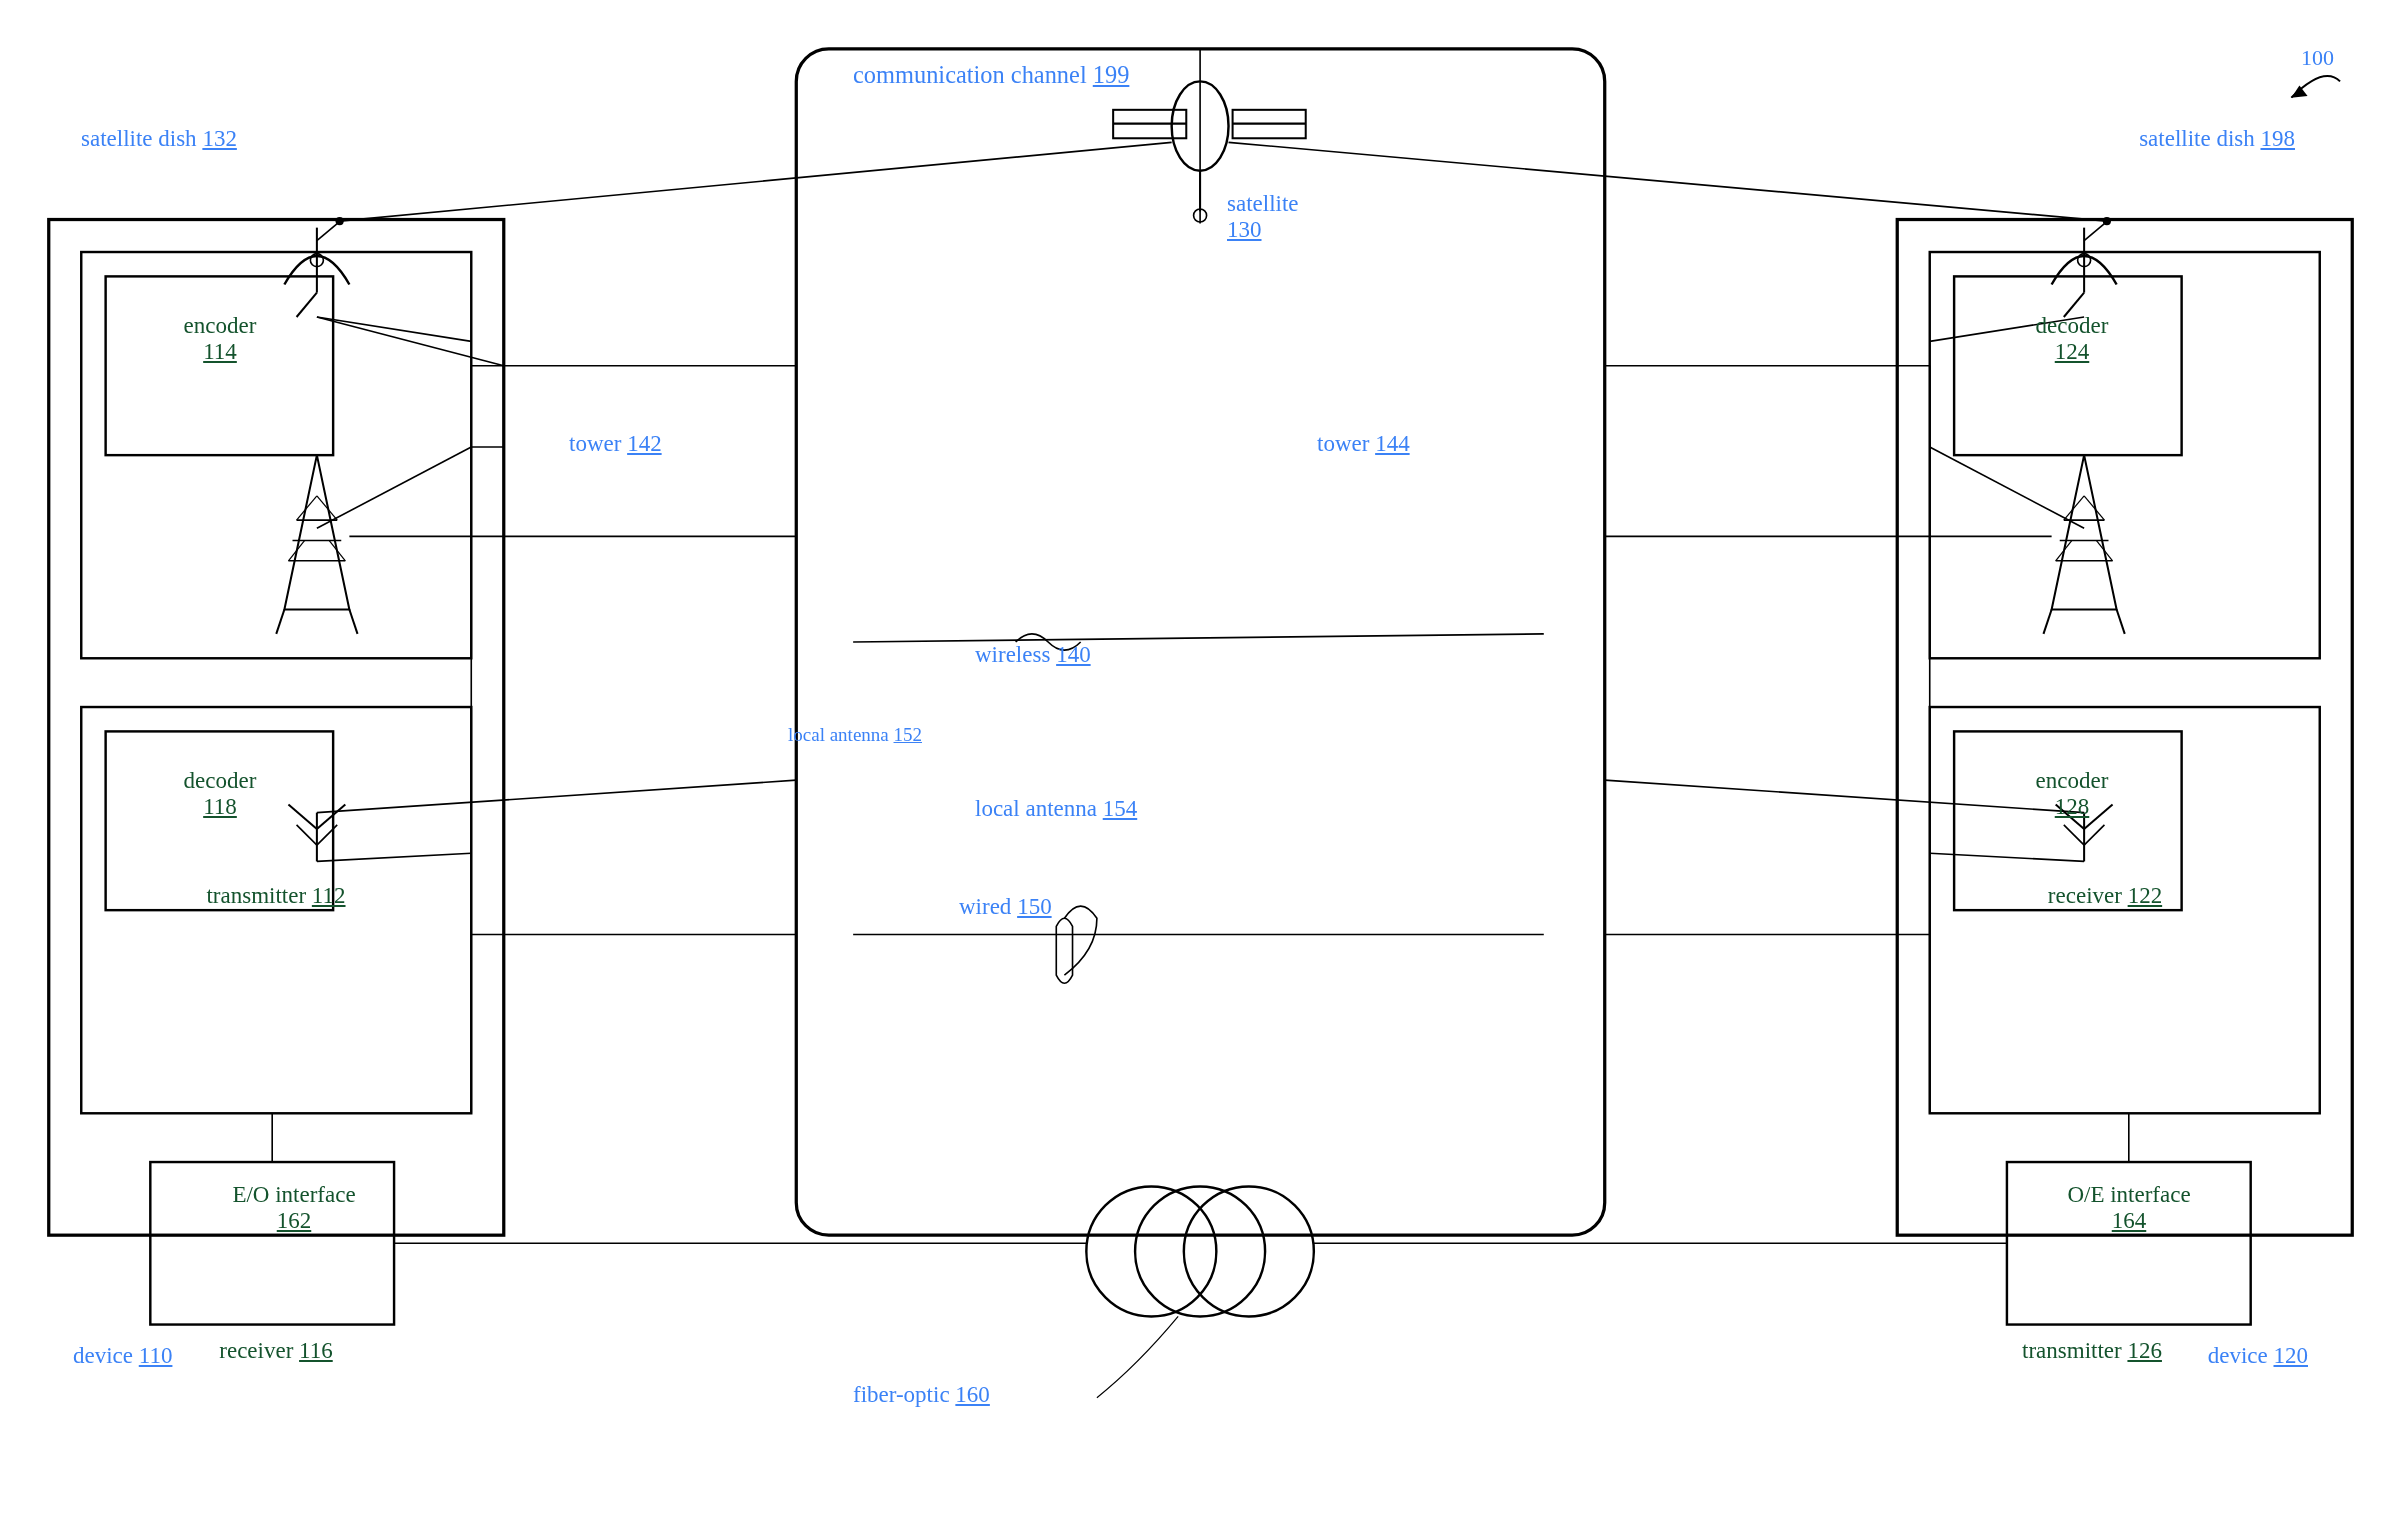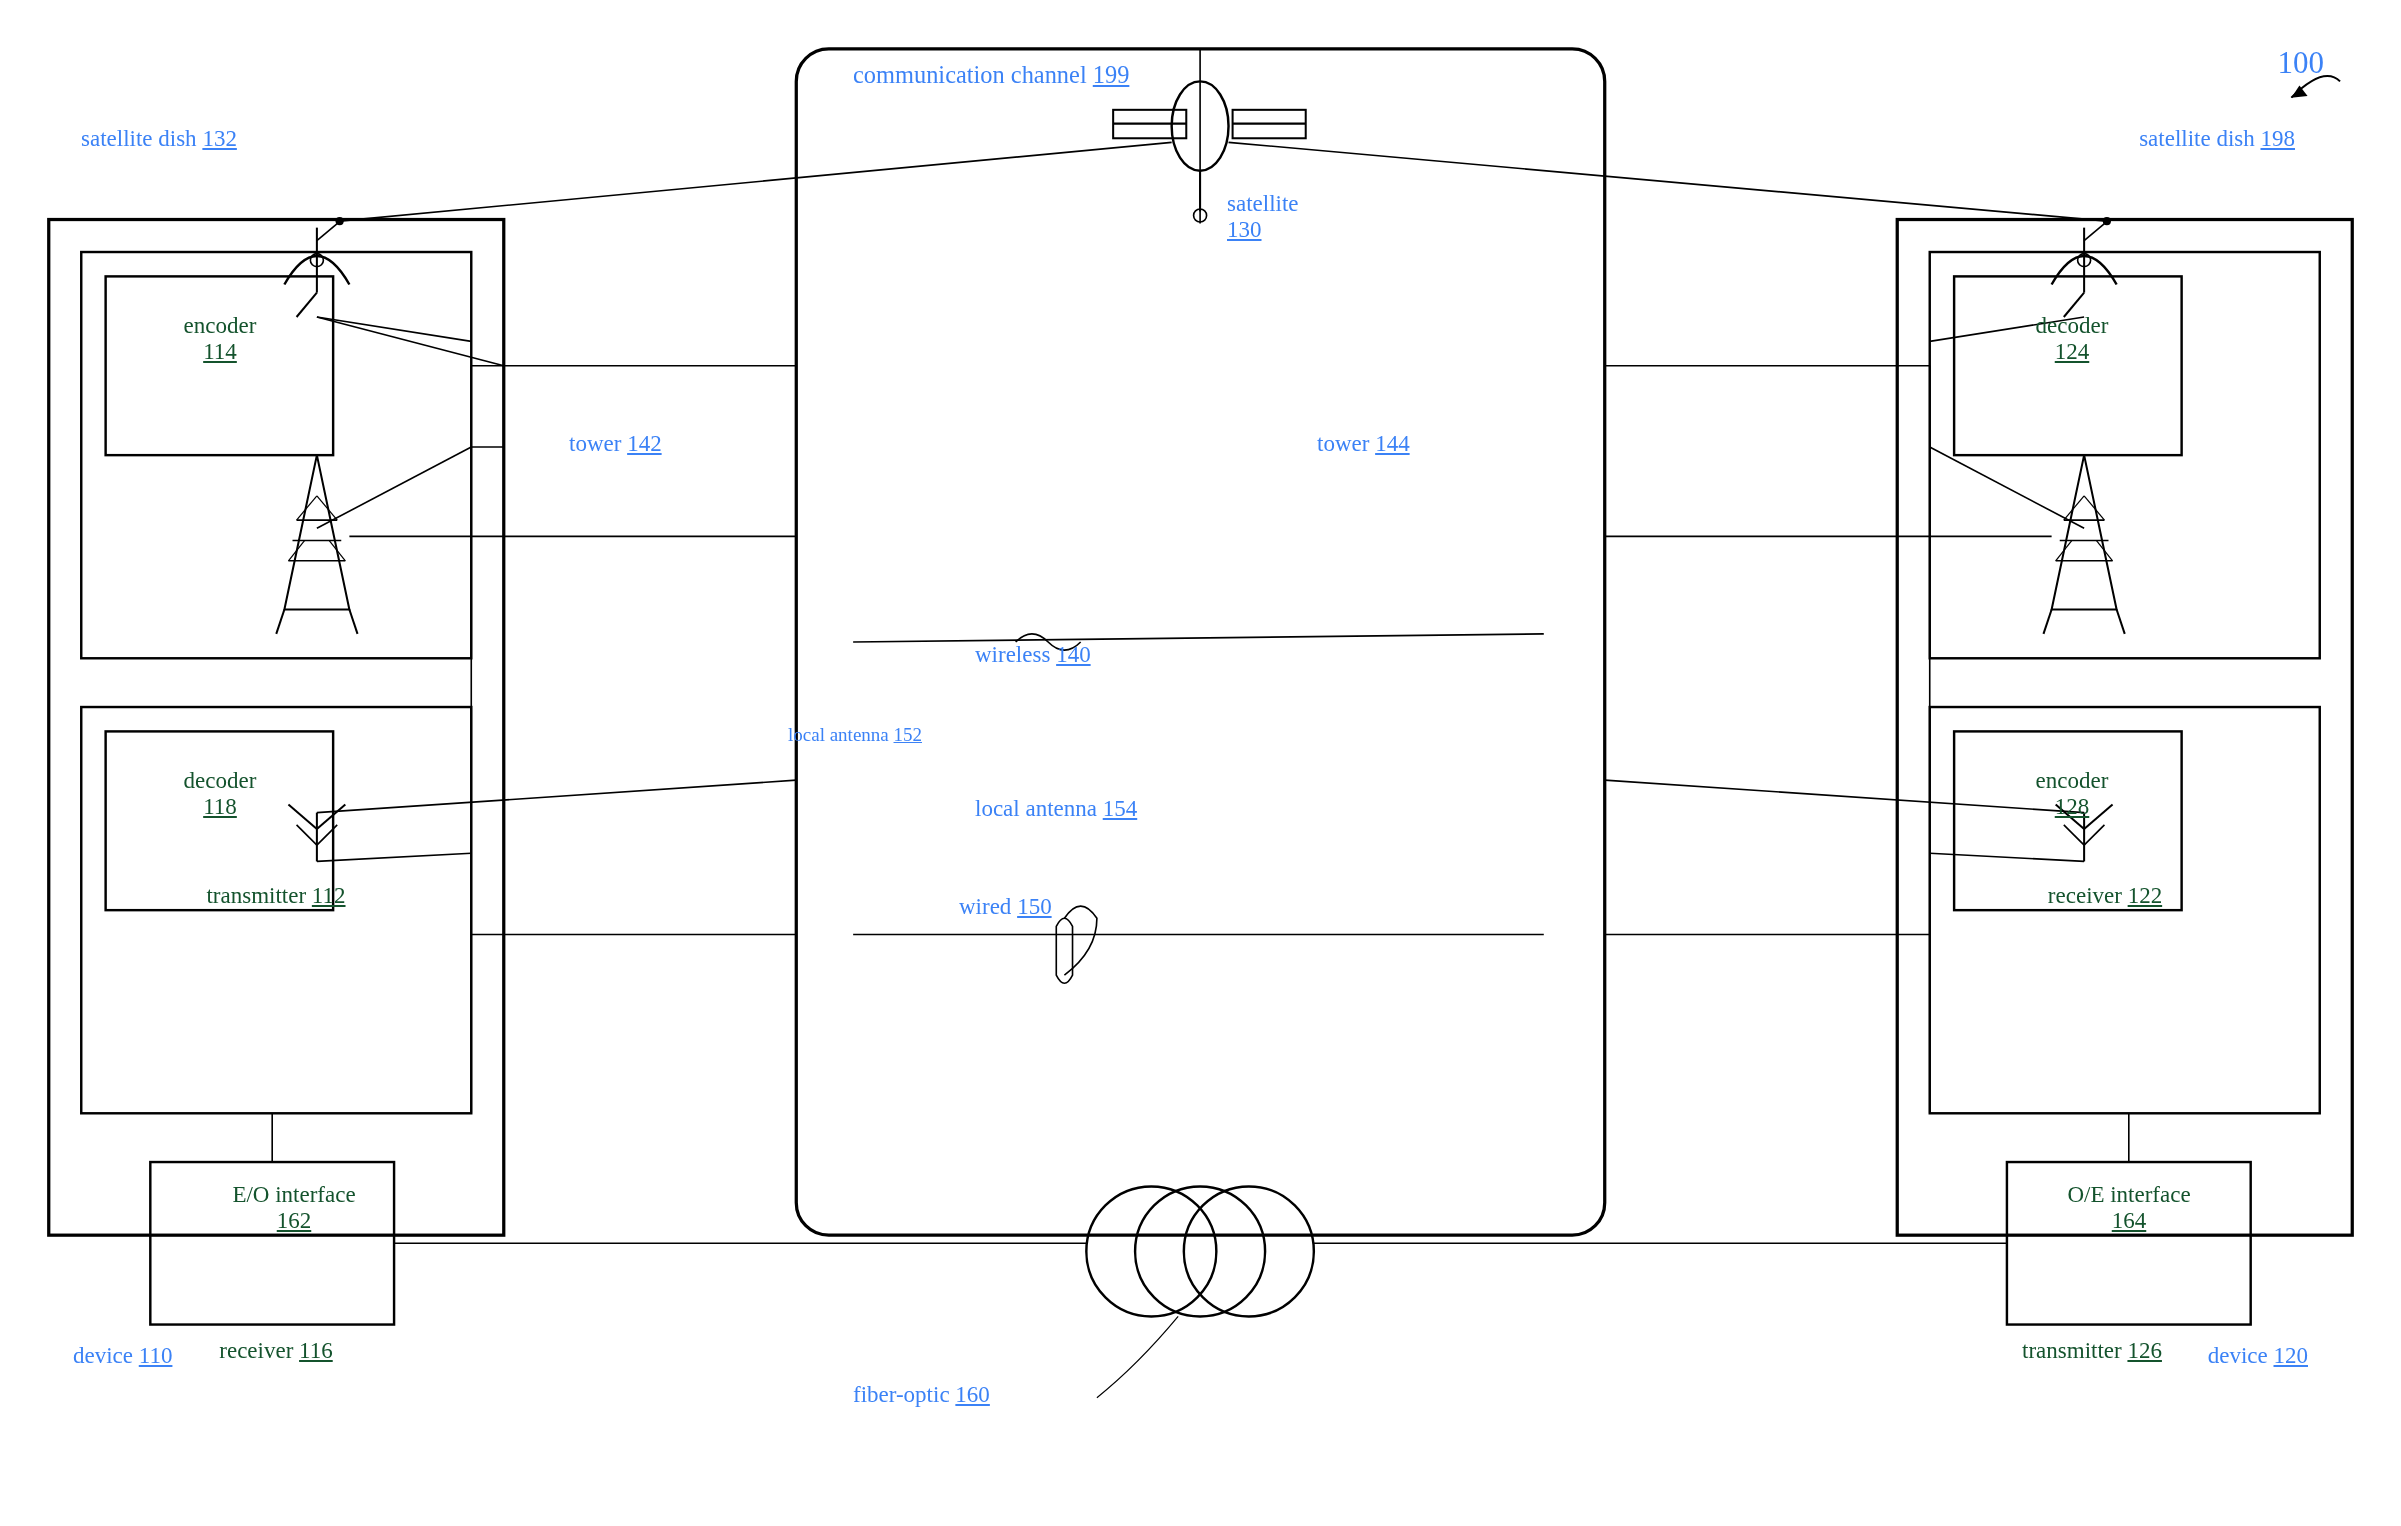--- a/index.html
+++ b/index.html
@@ -207,21 +207,21 @@
     <polygon points="2820,120 2830,105 2840,118" fill="#000"></polygon>
 
     <path d="M 1310 1130 Q 1330 1100 1350 1130 Q 1350 1170 1310 1200" fill="none" stroke="#000" stroke-width="2"></path>
 
     <line x1="580" y1="450" x2="980" y2="450" stroke="#000" stroke-width="2"></line>
 
     <line x1="1975" y1="450" x2="2375" y2="450" stroke="#000" stroke-width="2"></line>
 
   </svg>
 
-  <div class="label" style="top:45px; right:77px; font-size:31px;">100</div>
+  <div class="label" style="top:45px; right:67px; font-size:22px;">100</div>
 
   <div class="label" style="top:61px; left:853px; font-size:24.4px;">communication channel <u>199</u></div>
 
   <div class="label" style="top:191px; left:1227px; font-size:23px;">satellite<br><u>130</u></div>
 
   <div class="label" style="top:126px; left:81px; font-size:23px;">satellite dish <u>132</u></div>
 
   <div class="label" style="top:126px; right:106px; font-size:23px;">satellite dish <u>198</u></div>
 
   <div class="label" style="top:431px; left:569px; font-size:23px;">tower <u>142</u></div>

